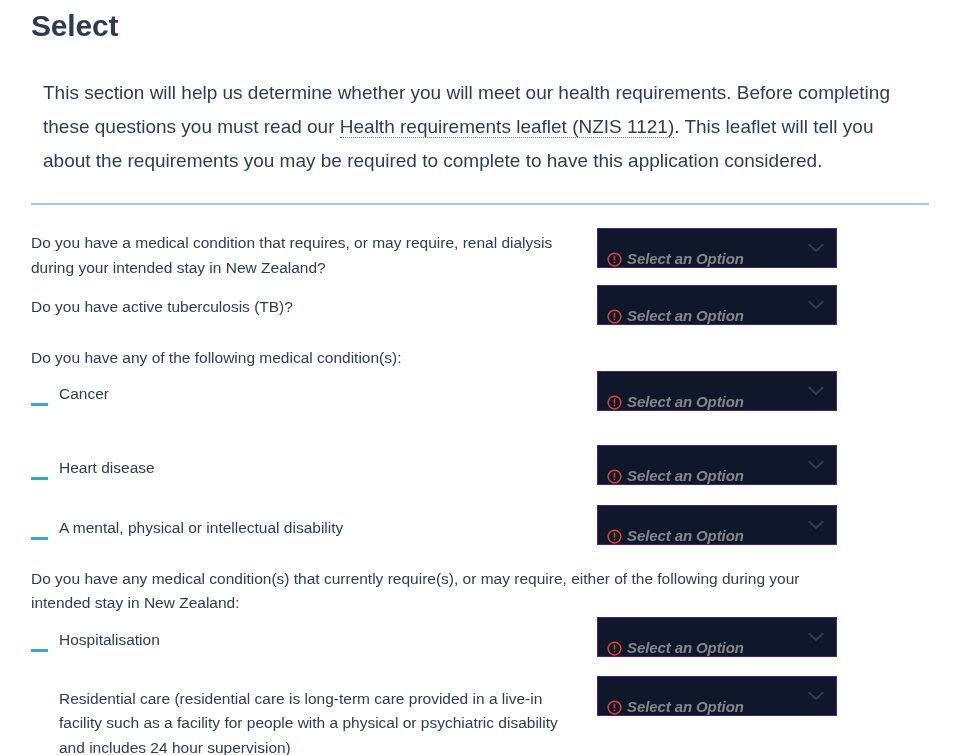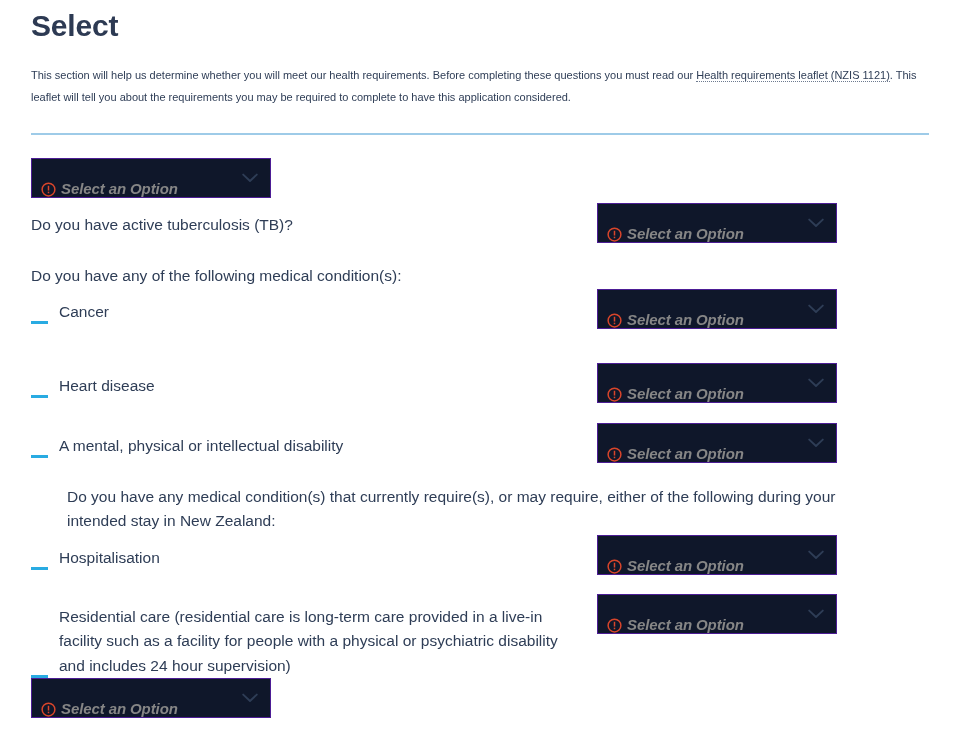--- a/index.html
+++ b/index.html
@@ -31,24 +31,24 @@
     font-weight: bold;
     color: #2d3a53;
     letter-spacing: -0.2px;
     margin: 0;
     padding-top: 8px;
     line-height: 36px;
   }
 
   
   .intro {
-    margin: 0;
+    margin: 12px;
     padding-top: 20px;
-    font-size: 11px;
-    line-height: 22px;
+    font-size: 19px;
+    line-height: 34px;
     color: #2e3d56;
     max-width: 898px;
   }
   .intro-link {
     color: #2e3d56;
     text-decoration: none;
     border-bottom: 1px dotted #6d7a8f;
     cursor: pointer;
   }
 
@@ -153,20 +153,23 @@
 
   <h1 class="page-title">Select</h1>
 
   <p class="intro"><span>This section will help us determine whether you will meet our health requirements. Before completing these questions you must read our </span><a class="intro-link" href="#">Health requirements leaflet (NZIS 1121)</a><span>. This leaflet will tell you about the requirements you may be required to complete to have this application considered.</span></p>
 
   <div class="divider"></div>
 
   <div class="questions">
 
     <div class="q-row" style="margin-top:0;">
+      <div class="q-label-col">
+        <div class="q-text">Do you have a medical condition that requires, or may require, renal dialysis during your intended stay in New Zealand?</div>
+      </div>
       <div class="q-field-col" style="margin-top:-3px;">
         <div class="select-box">
           <svg class="warn-icon" viewBox="0 0 16 16">
             <circle cx="8" cy="8" r="6.8" fill="none" stroke="#d8452b" stroke-width="1.6"></circle>
             <rect x="7.2" y="4" width="1.6" height="5.1" fill="#d8452b"></rect>
             <rect x="7.2" y="10.3" width="1.6" height="1.7" fill="#d8452b"></rect>
           </svg>
           <span class="select-placeholder">Select an Option</span>
           <svg class="chevron" viewBox="0 0 16 10">
             <path d="M1.2 1.6 L8 8 L14.8 1.6" fill="none" stroke="#2e3d56" stroke-width="1.9" stroke-linecap="round" stroke-linejoin="round"></path>
@@ -261,21 +264,21 @@
           </svg>
           <span class="select-placeholder">Select an Option</span>
           <svg class="chevron" viewBox="0 0 16 10">
             <path d="M1.2 1.6 L8 8 L14.8 1.6" fill="none" stroke="#2e3d56" stroke-width="1.9" stroke-linecap="round" stroke-linejoin="round"></path>
           </svg>
         </div>
       </div>
     </div>
 
     <div class="q-row" style="margin-top:22px;">
-      <div class="q-label-col" style="width:800px;flex:0 0 800px;margin-left:36px;">
+      <div class="q-label-col" style="width:800px;flex:0 0 800px;">
         <div class="q-text">Do you have any medical condition(s) that currently require(s), or may require, either of the following during your intended stay in New Zealand:</div>
       </div>
     </div>
 
     <div class="q-row" style="margin-top:12px;">
       <div class="q-label-col">
         <div class="q-bullet">
           <span class="bullet-dash"></span>
           <span class="bullet-text">Hospitalisation</span>
         </div>

